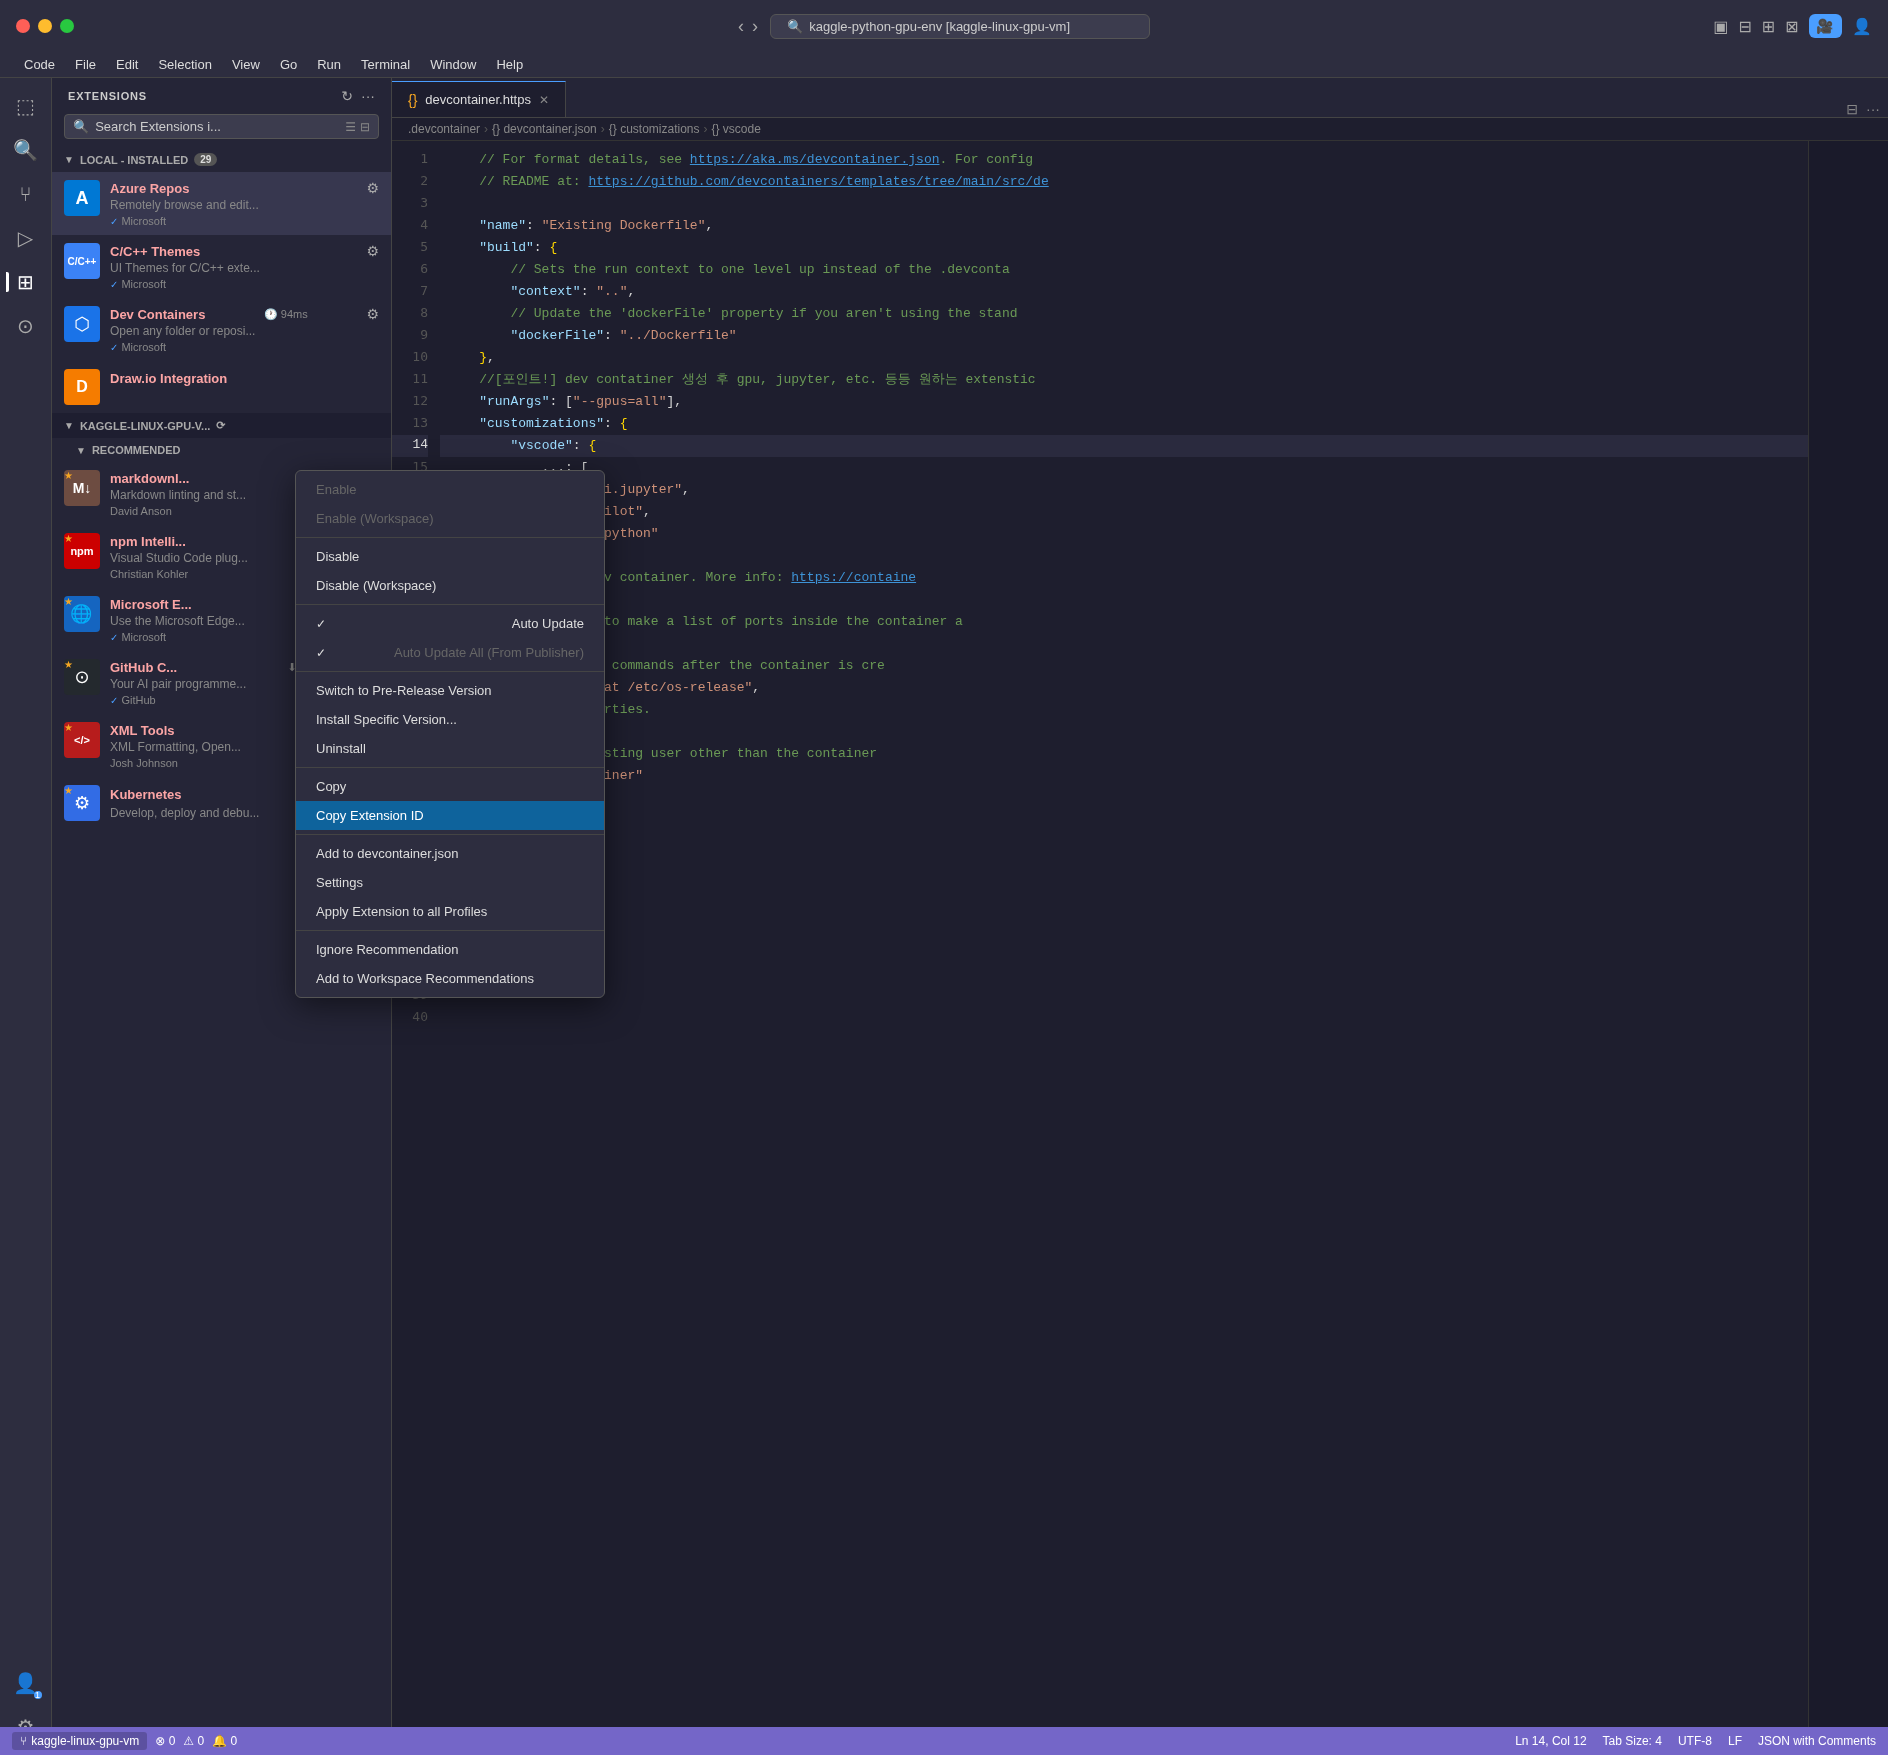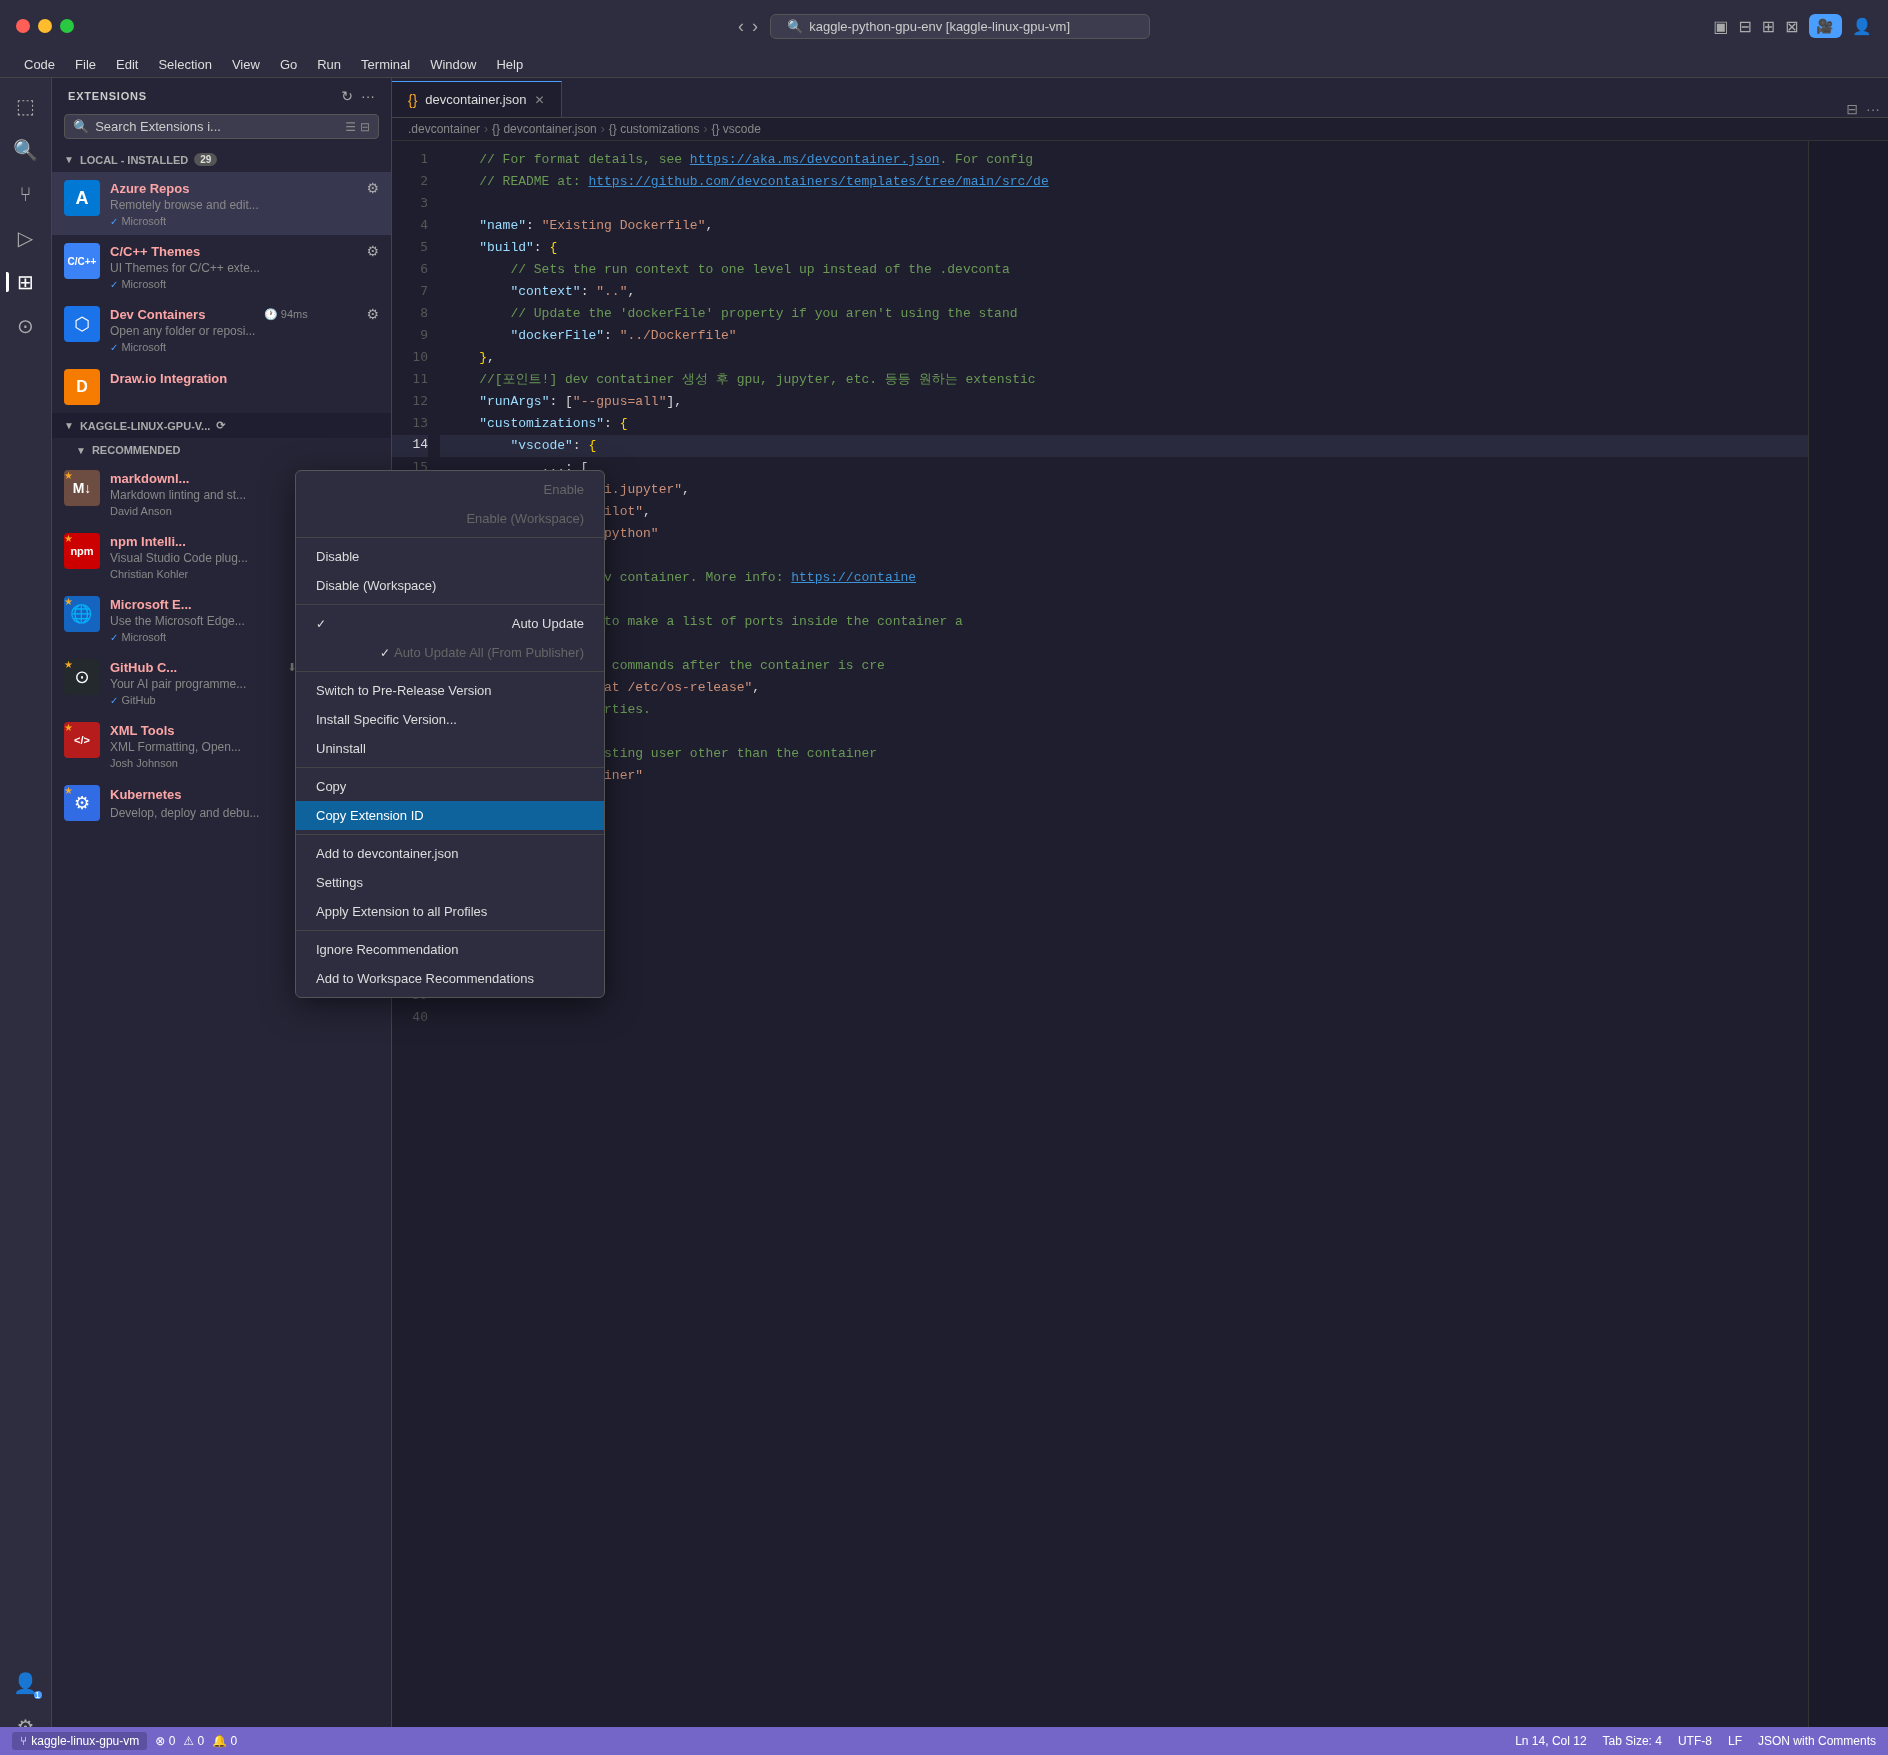--- a/index.html
+++ b/index.html
@@ -432,21 +432,21 @@
     .ctx-item {
       padding: 7px 20px;
       font-size: 13px;
       color: #ddd;
       cursor: pointer;
       display: flex;
       align-items: center;
       justify-content: space-between;
     }
     .ctx-item.highlighted { background: #0e639c; color: white; }
-    .ctx-item.disabled { color: #666; cursor: default; justify-content: flex-end; }
+    .ctx-item.disabled { color: #666; cursor: default; }
     .ctx-separator {
       height: 1px;
       background: #444;
       margin: 4px 0;
     }
     .ctx-check { color: #ddd; margin-right: 4px; font-size: 12px; }
 
     
     .status-bar {
       height: 28px;
@@ -771,21 +771,21 @@
       </div>
 
     </div>
   </div>
 
   <div class="editor-area">
 
     <div class="editor-tabs">
       <div class="tab active">
         <span class="tab-icon">{}</span>
-        <span>devcontainer.json</span>
+        <span>devcontainer.https</span>
         <span class="tab-close">✕</span>
       </div>
       <div class="editor-header-actions">
         <span>⊟</span>
         <span>···</span>
       </div>
     </div>
 
     <div class="breadcrumb">
       <span>.devcontainer</span>

